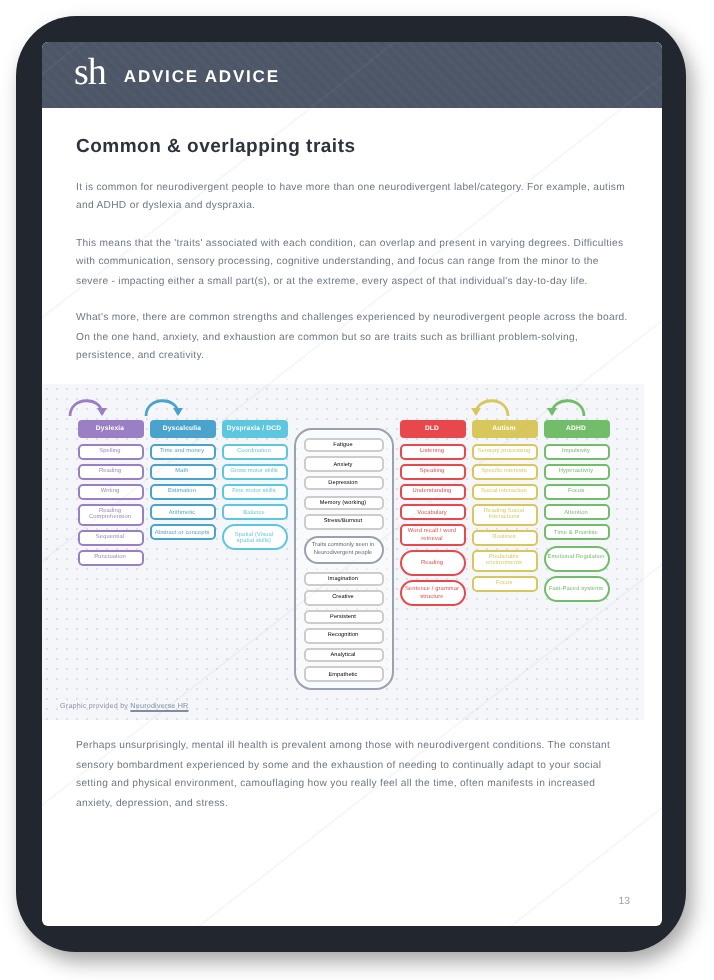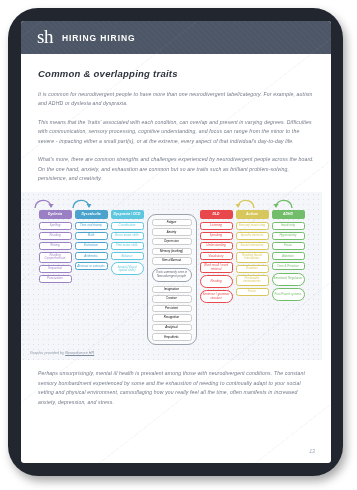--- a/index.html
+++ b/index.html
@@ -77,21 +77,20 @@
     font-size: 8.5px;
     font-weight: bold;
     letter-spacing: 0.9px;
   }
 
   
   #page-body {
     position: relative;
     padding: 14px 17px 0 17px;
     height: calc(100% - 33px);
-    font-style: italic;
   }
 
   #page-title {
     font-size: 9.5px;
     color: #2d333d;
     letter-spacing: 0.25px;
     margin-bottom: 11px;
   }
 
   .para {
@@ -220,21 +219,21 @@
   }
 </style>
 </head>
 <body>
 
 <div id="tablet-frame">
   <div id="screen">
 
     <div id="doc-header">
       <span id="brand-monogram">sh</span>
-      <span id="brand-label">HIRING HIRING</span>
+      <span id="brand-label">ADVICE ADVICE</span>
     </div>
 
     <div id="page-body">
       <h1 id="page-title">Common &amp; overlapping traits</h1>
 
       <p class="para">It is common for neurodivergent people to have more than one neurodivergent label/category. For example, autism and ADHD or dyslexia and dyspraxia.</p>
       <p class="para">This means that the 'traits' associated with each condition, can overlap and present in varying degrees. Difficulties with communication, sensory processing, cognitive understanding, and focus can range from the minor to the severe - impacting either a small part(s), or at the extreme, every aspect of that individual's day-to-day life.</p>
       <p class="para">What's more, there are common strengths and challenges experienced by neurodivergent people across the board. On the one hand, anxiety, and exhaustion are common but so are traits such as brilliant problem-solving, persistence, and creativity.</p>
 
       <div id="diagram">

